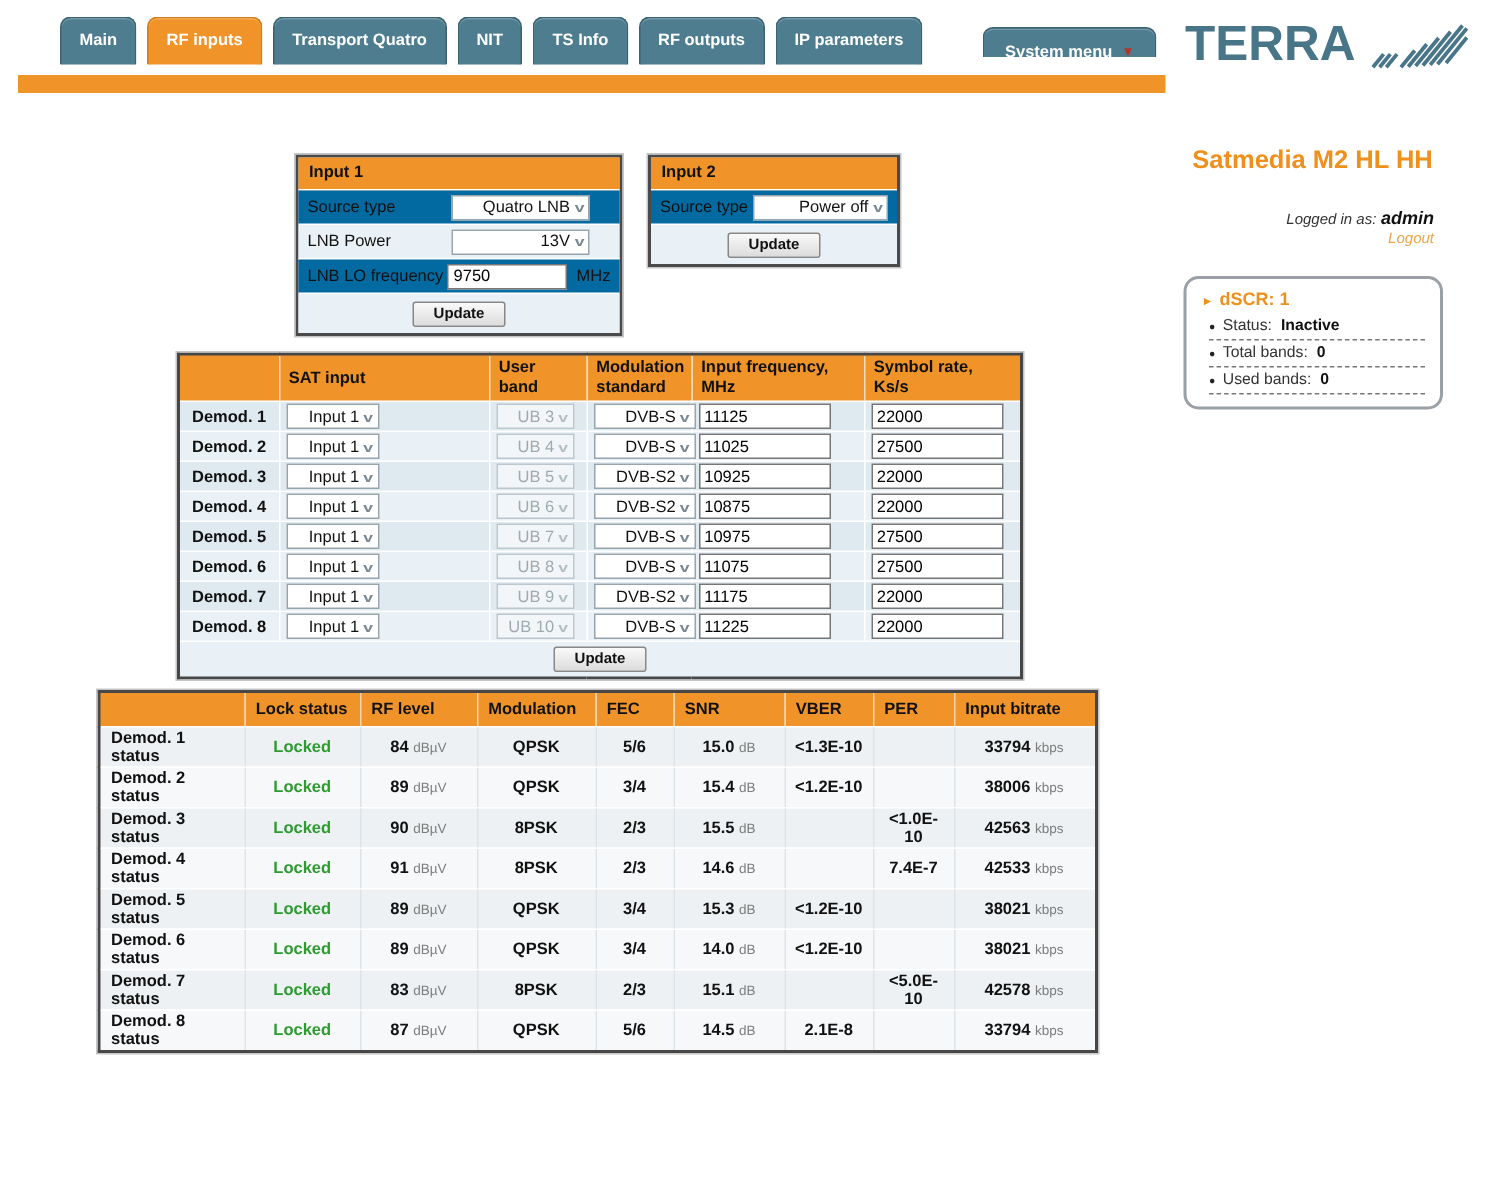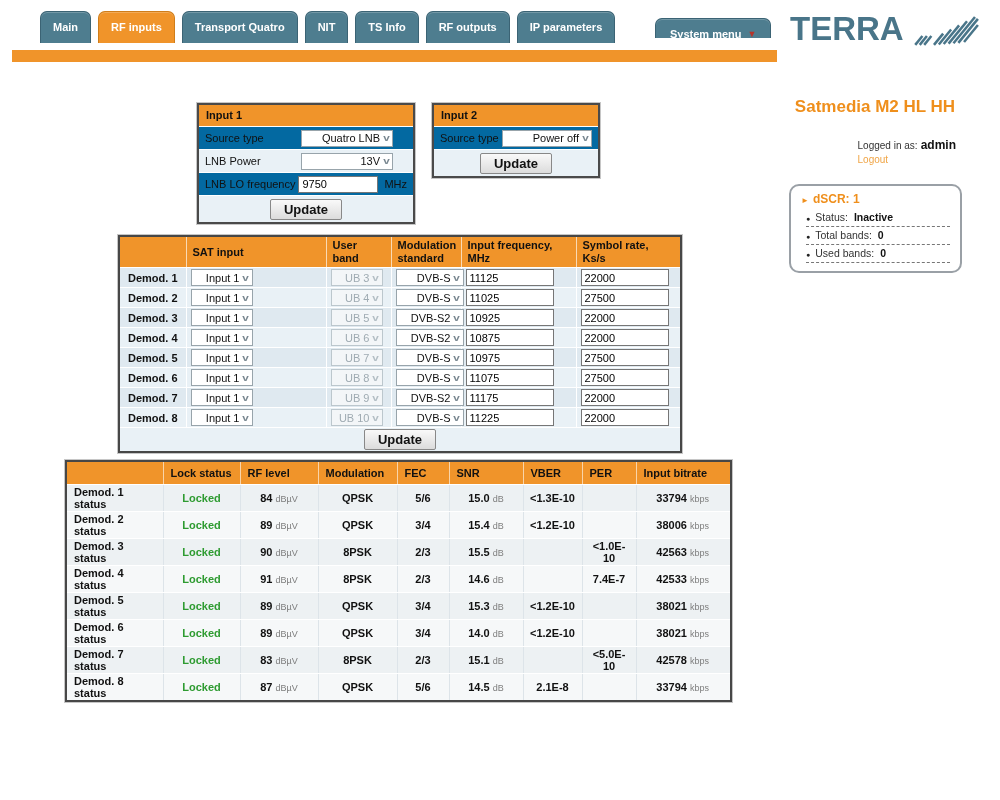--- a/index.html
+++ b/index.html
@@ -17,21 +17,21 @@
   .bar { position:absolute; left:12px; top:50px; width:765px; height:12px; background:#f0942a; }
 
   
   .logo { position:absolute; left:790px; top:8px; width:190px; height:42px; display:flex; align-items:center; gap:8px; }
   .logo-text { font-size:33px; font-weight:bold; color:#497589; line-height:42px; }
   .logo-ic { display:block; }
 
   
   .product { position:absolute; left:782px; top:97px; width:186px; text-align:center;
              color:#ef8f1c; font-size:17px; font-weight:bold; }
-  .login { position:absolute; right:44px; top:138px; text-align:left; }
+  .login { position:absolute; right:44px; top:138px; text-align:right;font-style:italic; }
   .login-label { font-size:10px; color:#333; }
   .login-user { font-size:12px; font-weight:bold; color:#111; }
   .logout { font-size:10px; color:#f0a546; margin-top:2px; cursor:pointer; }
 
   .dscr { position:absolute; left:789px; top:184px; width:173px; border:2px solid #9aa0a6;
           border-radius:10px; padding:6px 10px 8px; background:#fff; }
   .dscr-title { color:#ef8f1c; font-weight:bold; font-size:12px; margin-bottom:3px; }
   .dscr-arrow { font-size:8px; margin-right:4px; }
   .dscr-item { display:flex; align-items:baseline; border-bottom:1px dashed #777;
                padding:2px 0 3px; font-size:10.5px; margin-left:5px; color:#333; }
@@ -50,21 +50,21 @@
 
   
   .sel { display:inline-flex; align-items:center; justify-content:flex-end; background:#fff;
          border:1px solid #98a4ab; height:17px; font-size:11px; padding:0 3px 0 4px; cursor:default; }
   .sel .chev { font-size:9px; font-weight:bold; color:#7a8891; margin-left:4px; transform:scaleX(1.3); }
   .sel.disabled { background:#f3f6f8; color:#9fabb2; border-color:#bcc7cd; }
   .sel.disabled .chev { color:#b4bfc5; }
   .w92{width:92px;} .w62{width:62px;} .w52{width:52px;} .w68{width:68px;}
   .txt { height:17px; border:1px solid #767676; font-family:inherit; font-size:11px; padding:0 3px; background:#fff; }
   .tw86{width:88px;} .tw78{width:80px;}
-  .btn { font-family:inherit; font-size:13px; font-weight:bold; color:#111; padding:2px 13px;
+  .btn { font-family:inherit; font-size:10px; font-weight:bold; color:#111; padding:2px 13px;
          background:linear-gradient(#f9f9f9,#dcdcdc); border:1px solid #888; border-radius:2px; cursor:pointer; }
 
   
   table { border-collapse:collapse; table-layout:fixed; }
   .cfg { position:absolute; left:118px; top:235px; width:562px; border:2px solid #474747; outline:1px solid #c6c6c6; }
   .cfg th { background:#f0942a; font-weight:bold; font-size:11px; color:#111; text-align:left;
             padding:2px 6px; border-right:1px solid rgba(255,255,255,.65); border-bottom:1px solid #fff;
             height:28px; line-height:13px; vertical-align:middle; }
   .cfg th:last-child { border-right:none; }
   .cfg td { padding:1px 4px; border-right:1px solid #fff; border-bottom:1px solid #fff; height:20px; }

